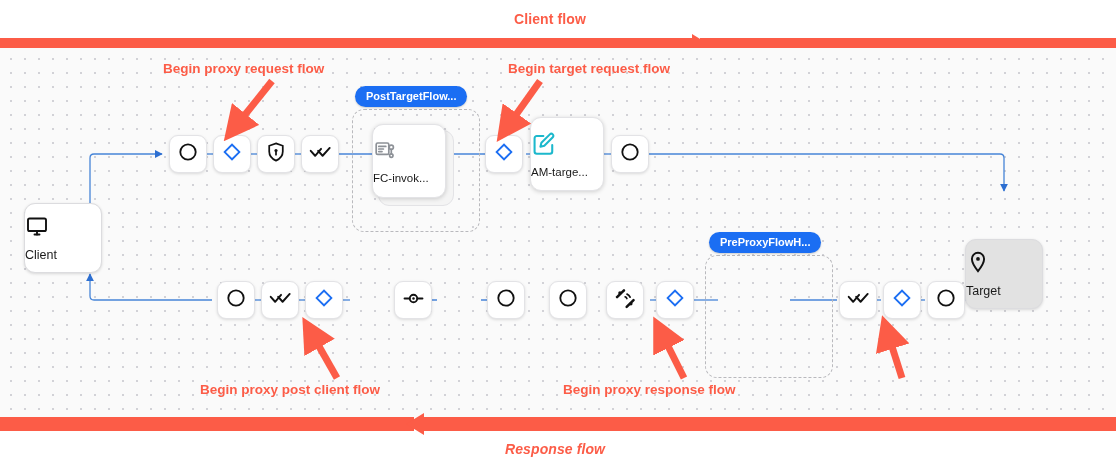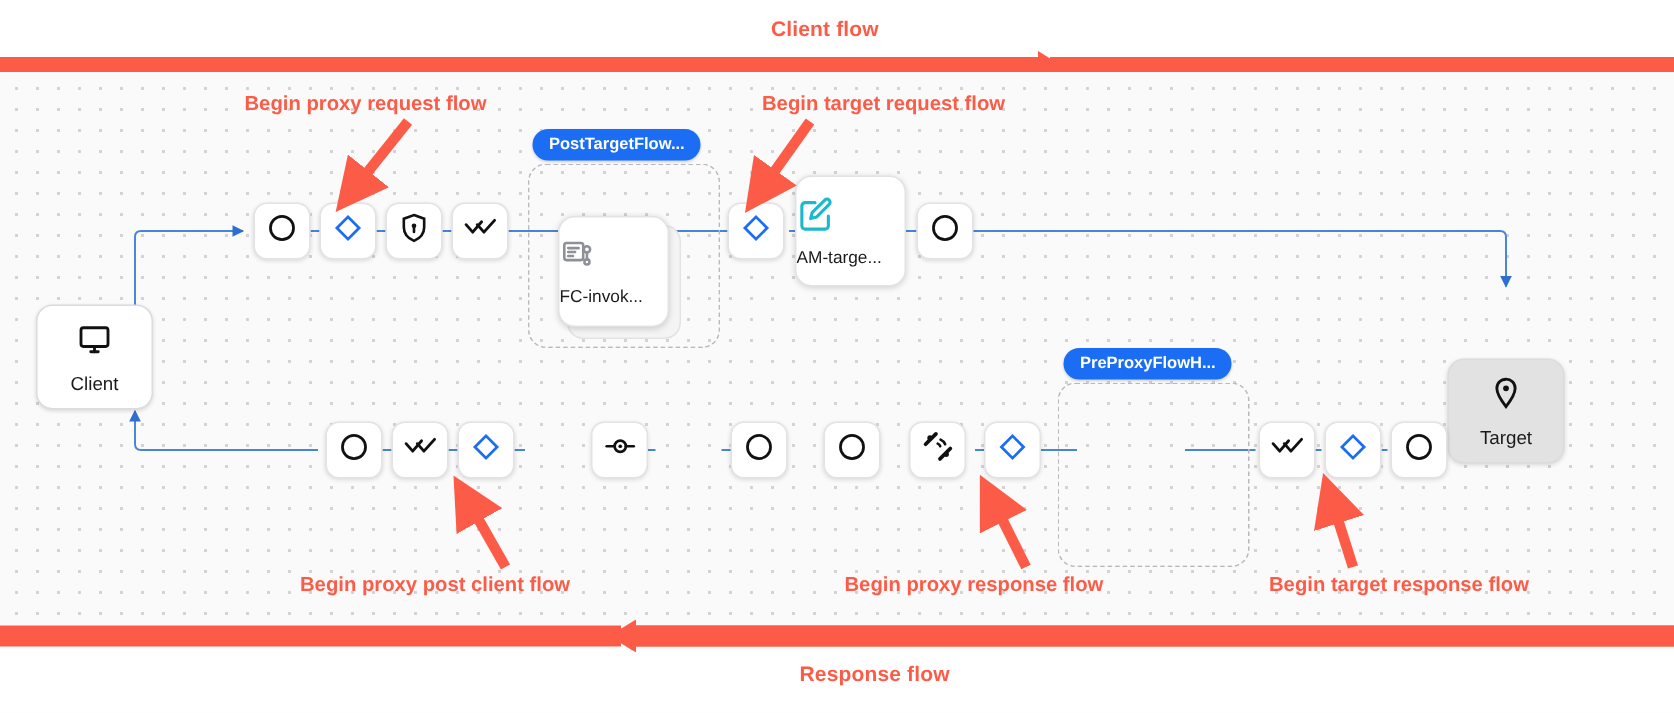--- a/index.html
+++ b/index.html
@@ -98,21 +98,20 @@
 
   .endpoint {
     position: absolute;
     box-sizing: border-box;
     width: 78px;
     height: 70px;
     border-radius: 11px;
     border: 1px solid #dcdcdf;
     display: flex;
     flex-direction: column;
-    align-items: center;
     justify-content: center;
     gap: 6px;
     box-shadow: 0 1px 3px rgba(0,0,0,0.14);
   }
   .endpoint.client { background: #ffffff; }
   .endpoint.target { background: #e2e2e2; }
   .endpoint .lbl { font-size: 12.5px; color: #1a1a1a; }
 
   
   .stack {
@@ -285,21 +284,21 @@
     <div class="node small" style="left:611px; top:87px;">
       <span class="icon">
         <svg width="22" height="22" viewBox="0 0 24 24" fill="none" stroke="#111" stroke-width="2">
             <circle cx="12" cy="12" r="8.4"></circle>
           </svg>
       </span>
     </div>
 
     <div class="group" style="left:352px; top:61px; width:128px; height:123px;"></div>
     <div class="group-badge" style="left:355px; top:38px;">PostTargetFlow...</div>
-    <div class="stack" style="left:372px; top:96px;">
+    <div class="stack" style="left:372px; top:76px;">
       <div class="back"></div>
       <div class="bigbox">
         <span class="icon">
           <svg width="24" height="24" viewBox="0 0 24 24" fill="none" stroke="#8d9197" stroke-width="1.7" stroke-linecap="round">
             <rect x="3.2" y="4" width="12.6" height="11.4" rx="1.5"></rect>
             <path d="M5.8 7.4 h7"></path>
               <path d="M5.8 10 h4.6"></path>
               <path d="M5.8 12.6 h3.2"></path>
             <circle cx="18.3" cy="8.2" r="2.1"></circle>
             <path d="M18.3 10.3 v4.6"></path>
@@ -444,25 +443,24 @@
   </div>
 
   <div class="anno-label" style="left:163px; top:61px;">Begin proxy request flow</div>
 
   <div class="anno-label" style="left:508px; top:61px;">Begin target request flow</div>
 
   <div class="anno-label" style="left:200px; top:382px;">Begin proxy post client flow</div>
 
   <div class="anno-label" style="left:563px; top:382px;">Begin proxy response flow</div>
 
-  <div class="anno-label" style="left:846px; top:382px;">Begin target response flow</div>
 
   <div class="flow-band" style="top:413px;">
     <svg viewBox="0 0 1116 22" preserveAspectRatio="none" aria-hidden="true">
       <rect x="0" y="4" width="414" height="14" fill="#fc5c47"></rect>
       <path d="M1116,4 L424,4 L424,0 L406,11 L424,22 L424,18 L1116,18 Z" fill="#fc5c47"></path>
       <rect x="424" y="4" width="692" height="14" fill="#fc5c47"></rect>
     </svg>
   </div>
 
-  <div class="flow-label" style="left:533px; top:441px;">Response flow</div>
+  <div class="flow-label" style="left:505px; top:441px;font-style:italic;">Response flow</div>
 
 </div>
 
 </body></html>

